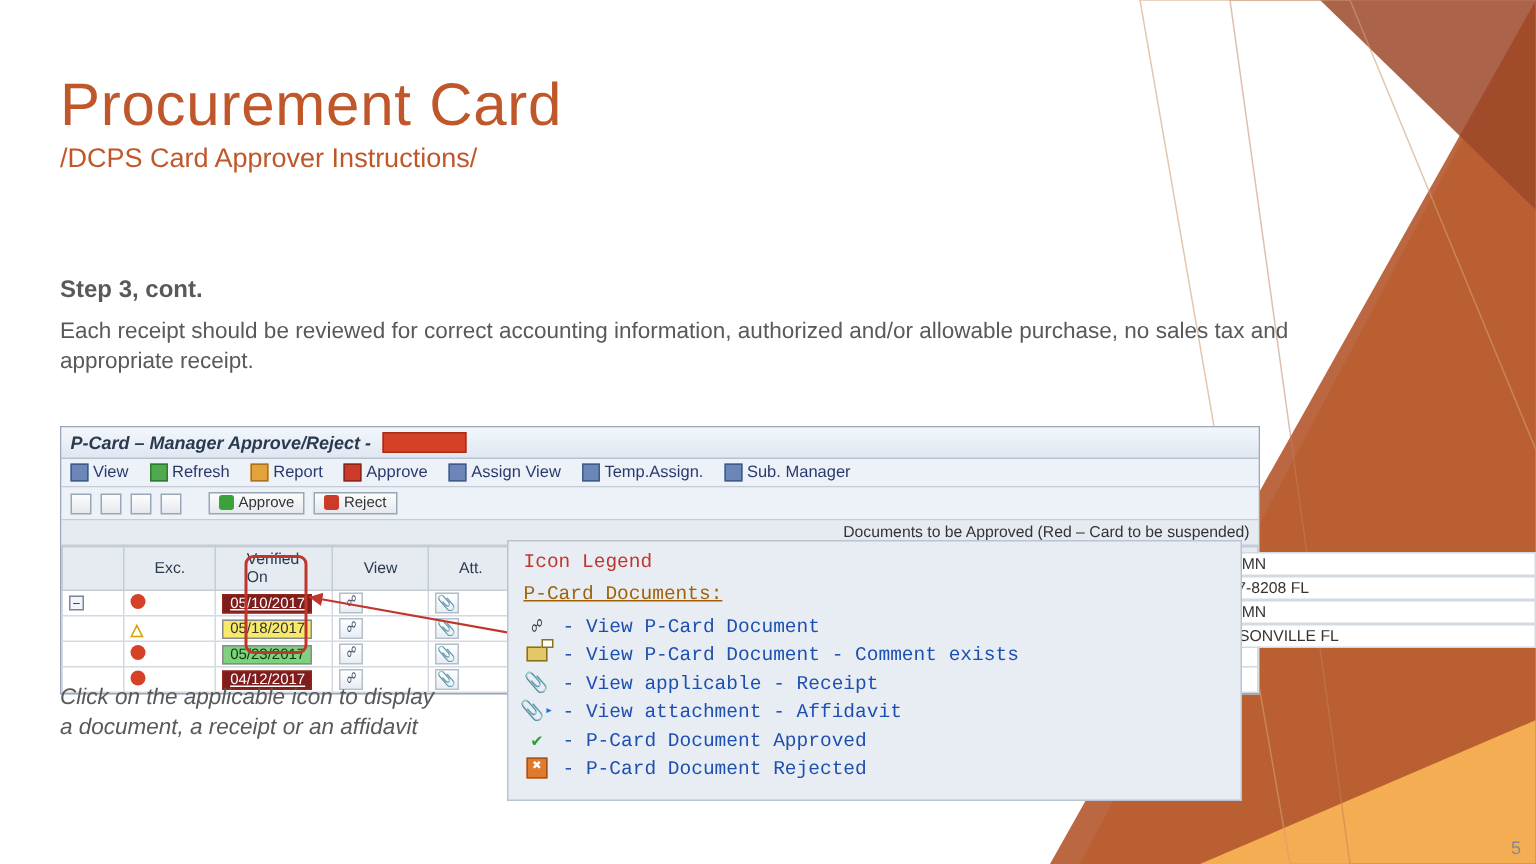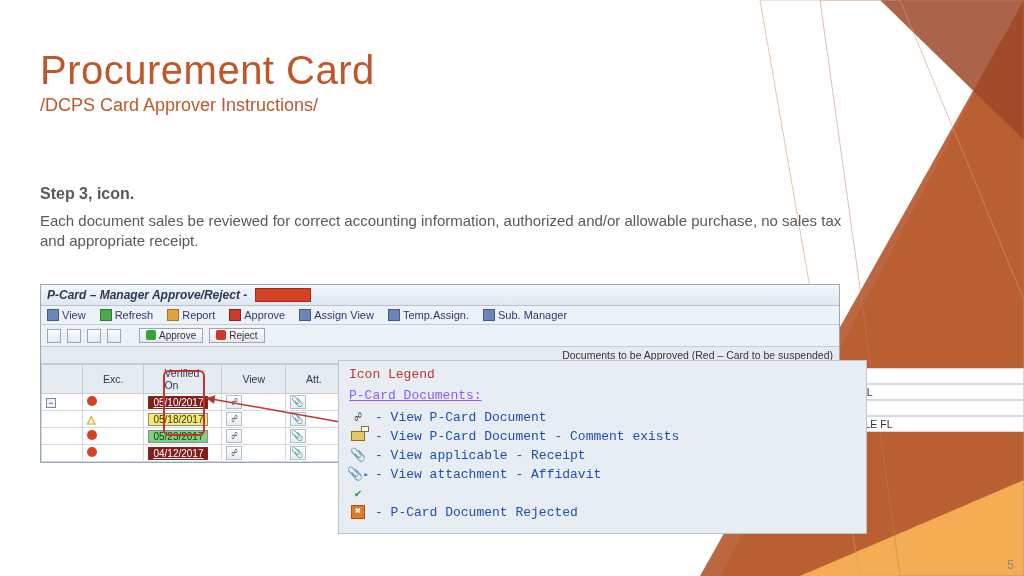--- a/index.html
+++ b/index.html
@@ -35,23 +35,23 @@
   .date-yellow { background: #f7e96a; color: #333; text-align: center; }
   .date-green { background: #7fd07f; color: #0a3a0a; }
   .exc-dot { width: 10px; height: 10px; border-radius: 50%; display: inline-block; }
   .exc-red { background: #d44126; }
   .exc-warn { color: #d6a400; font-weight: bold; font-size: 11px; }
   .tree-toggle { width: 10px; height: 10px; border: 1px solid #7a8699; display: inline-flex; align-items: center; justify-content: center; font-size: 9px; line-height: 8px; color: #2b3a6e; background: #f2f5fa; margin-right: 2px; }
   .glyph-btn { display: inline-flex; width: 16px; height: 14px; align-items: center; justify-content: center; border: 1px solid #b5bfcc; background: linear-gradient(#fff,#e8edf3); font-family: "Courier New", monospace; font-size: 10px; color: #3a4a66; }
   .view-att-column { position: absolute; left: 163px; top: 370px; width: 42px; height: 66px; border: 2px solid #c0362c; border-radius: 6px; z-index: 3; pointer-events: none; }
   .arrow-svg { position: absolute; left: 200px; top: 392px; z-index: 3; pointer-events: none; }
   .caption-block { position: absolute; left: 40px; top: 455px; width: 260px; z-index: 2; font-size: 15px; font-style: italic; color: #595959; line-height: 1.3; }
-  .legend-panel { position: absolute; left: 338px; top: 360px; width: 529px; background: #e8edf3; border: 1px solid #bac4d1; z-index: 4; font-family: "Courier New", monospace; font-size: 13px; color: #1d4fb0; padding: 6px 10px 10px 10px; }
+  .legend-panel { position: absolute; left: 338px; top: 360px; width: 490px; background: #e8edf3; border: 1px solid #bac4d1; z-index: 4; font-family: "Courier New", monospace; font-size: 13px; color: #1d4fb0; padding: 6px 10px 10px 10px; }
   .legend-title { color: #c0362c; font-family: "Courier New", monospace; font-size: 13px; margin-bottom: 6px; }
-  .legend-section { color: #8b5cf6; text-decoration: underline; margin-bottom: 6px; }
+  .legend-section { color: #a16207; text-decoration: underline; margin-bottom: 6px; }
   .legend-row { display: flex; align-items: center; gap: 8px; margin: 3px 0; }
   .legend-ico { width: 18px; height: 16px; display: inline-flex; align-items: center; justify-content: center; font-size: 12px; }
   .ico-glasses { color: #333; }
   .ico-comment { position: relative; }
   .ico-comment .base { width: 14px; height: 10px; background: #e3c86a; border: 1px solid #8a6f1f; display: inline-block; }
   .ico-comment .bubble { position: absolute; right: -2px; top: -2px; width: 8px; height: 6px; background: #fff; border: 1px solid #8a6f1f; }
   .ico-clip { color: #333; font-size: 13px; }
   .ico-clip.blue { color: #1d4fb0; }
   .ico-check { color: #2e9e3a; font-weight: bold; }
   .ico-reject { width: 14px; height: 14px; background: #e07a2c; border: 1px solid #a8521a; color: #fff; font-size: 10px; line-height: 12px; text-align: center; }
@@ -70,22 +70,22 @@
     <polygon points="760,0 900,0 1024,300 1024,576 860,576" fill="none" stroke="#d0a074" stroke-width="1" opacity="0.6"></polygon>
     <polygon points="820,0 1024,0 1024,576 900,576" fill="none" stroke="#c08060" stroke-width="1" opacity="0.5"></polygon>
   </svg>
 
   <div class="title-block">
     <div class="title">Procurement Card</div>
     <div class="subtitle">/DCPS Card Approver Instructions/</div>
   </div>
 
   <div class="step-block">
-    <div class="step-heading">Step 3, icon.</div>
-    <div class="step-body">Each document sales be reviewed for correct accounting information, authorized and/or allowable purchase, no sales tax and appropriate receipt.</div>
+    <div class="step-heading">Step 3, cont.</div>
+    <div class="step-body">Each receipt should be reviewed for correct accounting information, authorized and/or allowable purchase, no sales tax and appropriate receipt.</div>
   </div>
 
   <div class="sap-window">
     <div class="sap-titlebar">
       <span>P-Card – Manager Approve/Reject -</span>
       <span class="sap-red-block"></span>
     </div>
     <div class="sap-toolbar">
       <span class="sap-tb-item">
           <span class="tb-ico"></span>
@@ -196,20 +196,21 @@
 
   <svg class="arrow-svg" width="160" height="40">
     <defs>
       <marker id="ah" markerWidth="8" markerHeight="8" refX="6" refY="3" orient="auto">
         <path d="M0,0 L6,3 L0,6 Z" fill="#c0362c"></path>
       </marker>
     </defs>
     <line x1="140" y1="30" x2="6" y2="6" stroke="#c0362c" stroke-width="1.5" marker-end="url(#ah)"></line>
   </svg>
 
+  <div class="caption-block">Click on the applicable icon to display a document, a receipt or an affidavit</div>
 
   <div class="legend-panel">
     <div class="legend-title">Icon Legend</div>
     <div class="legend-section">P-Card Documents:</div>
     <div class="legend-row">
       <span class="legend-ico ico-glasses">☍</span>
       <span>- View P-Card Document</span>
     </div>
     <div class="legend-row">
       <span class="legend-ico ico-comment">
@@ -221,20 +222,21 @@
     <div class="legend-row">
       <span class="legend-ico ico-clip">📎</span>
       <span>- View applicable - Receipt</span>
     </div>
     <div class="legend-row">
       <span class="legend-ico ico-clip blue">📎<span style="font-size:9px;color:#1d6fe0;">▸</span></span>
       <span>- View attachment - Affidavit</span>
     </div>
     <div class="legend-row">
       <span class="legend-ico ico-check">✔</span>
+      <span>- P-Card Document Approved</span>
     </div>
     <div class="legend-row">
       <span class="legend-ico">
           <span class="ico-reject">✖</span>
         </span>
       <span>- P-Card Document Rejected</span>
     </div>
   </div>
 
   <div class="pagenum">5</div>

